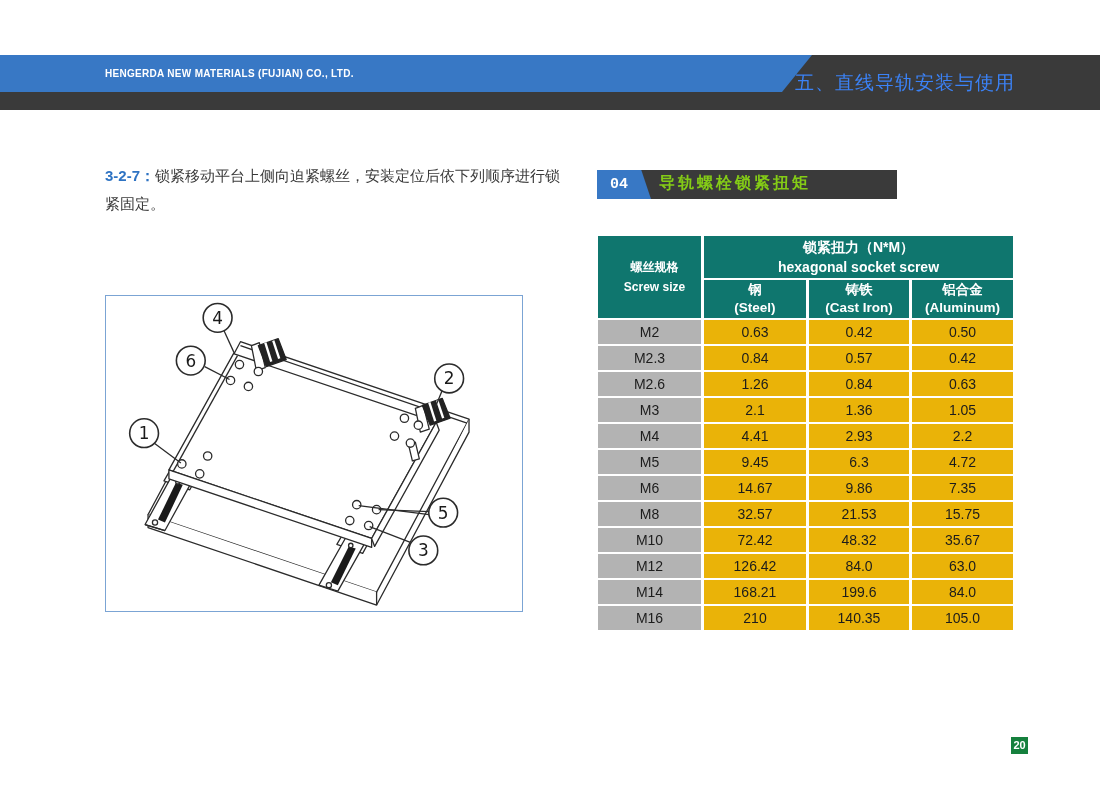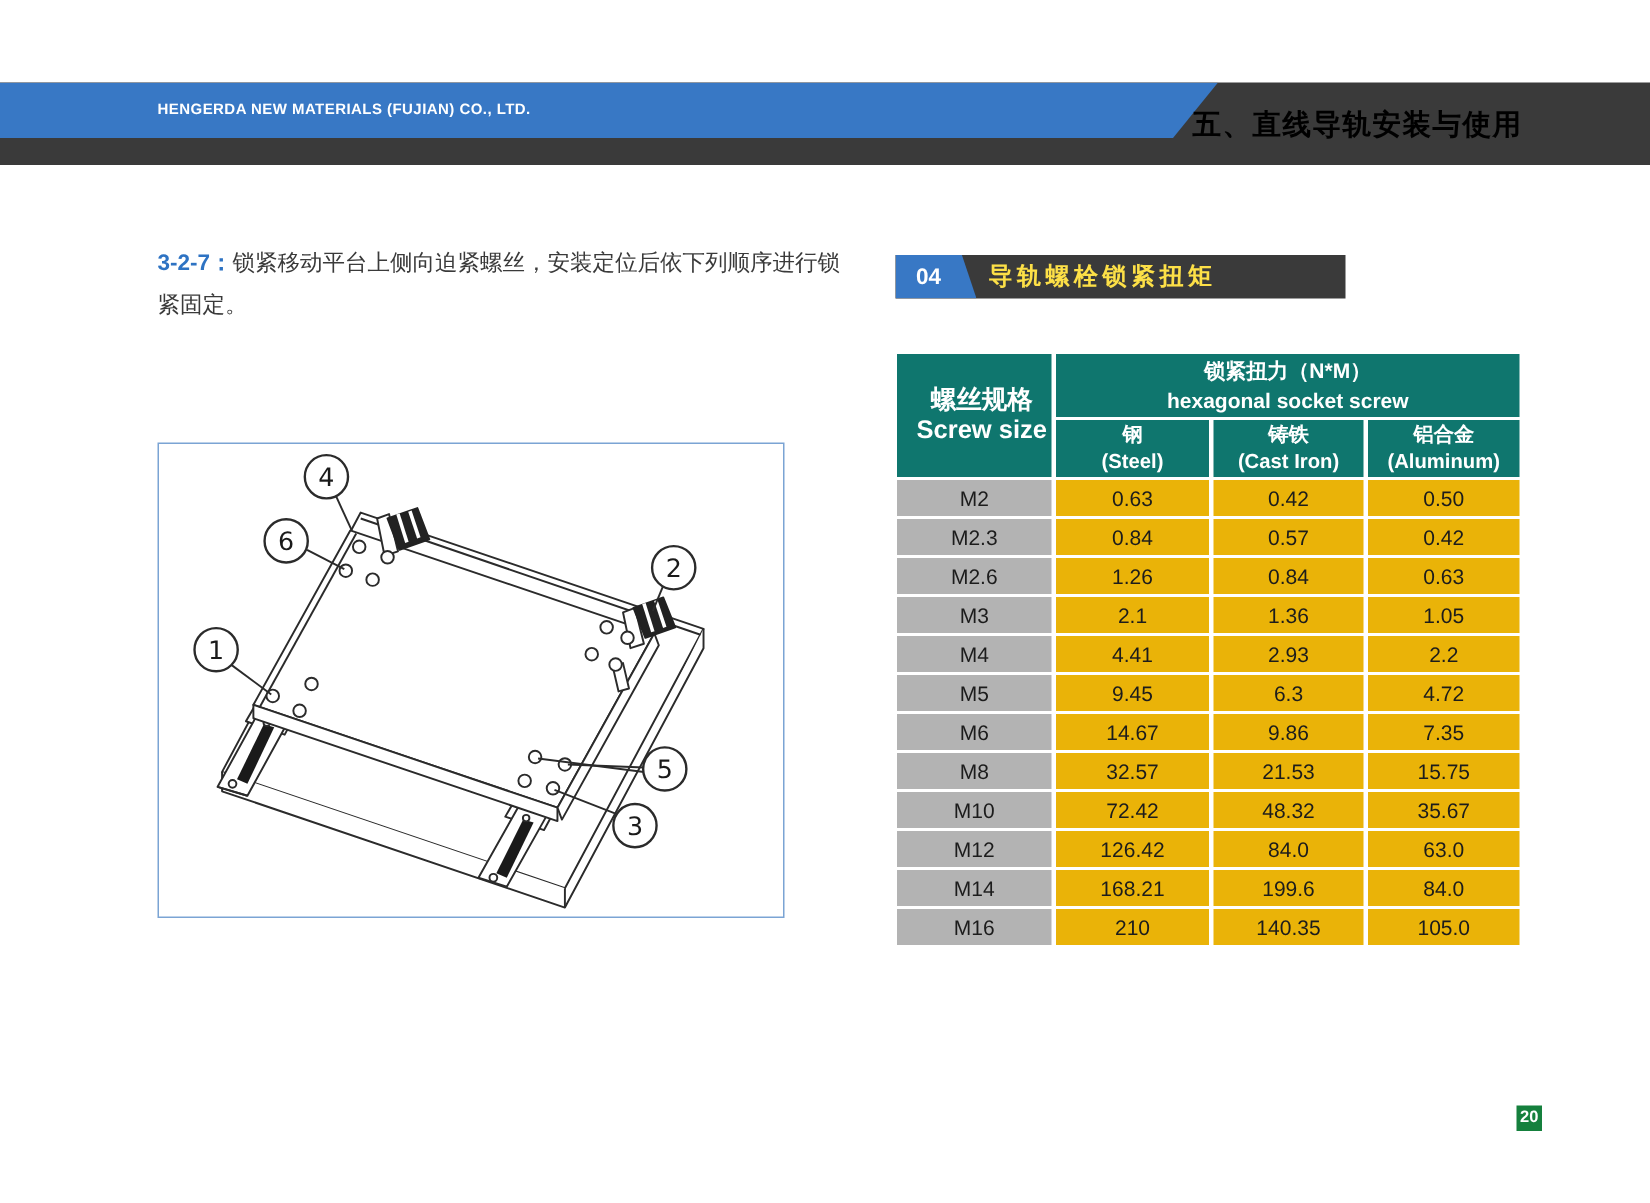--- a/index.html
+++ b/index.html
@@ -6,49 +6,49 @@
   html,body { width:1100px; height:802px; background:#ffffff;
     font-family:"Liberation Sans","DejaVu Sans",sans-serif; }
   .page { position:relative; width:1100px; height:802px; background:#fff; overflow:hidden; }
 
   
   .hdr-dark { position:absolute; left:0; top:55px; width:1100px; height:55px; background:#3a3a3a; }
   .hdr-blue { position:absolute; left:0; top:55px; width:1100px; height:37px; background:#3878c5;
     clip-path:polygon(0 0,812px 0,782px 100%,0 100%); }
   .hdr-company { position:absolute; left:105px; top:55px; height:37px; line-height:37px;
     color:#fff; font-size:10px; font-weight:bold; letter-spacing:.3px; }
-  .hdr-title { position:absolute; right:85px; top:70px; color:#000000; font-size:19px;
-    font-weight:bold; letter-spacing:1px; }
+  .hdr-title { position:absolute; right:85px; top:70px; color:#3b82f6; font-size:19px;
+    font-weight:normal; letter-spacing:1px; }
 
   
   .para { position:absolute; left:105px; top:162px; width:462px; font-size:15px;
     line-height:28px; color:#3a3a3a; }
   .para .lbl { color:#2e73c3; font-weight:bold; }
 
   
   .figure-box { position:absolute; left:105px; top:295px; width:418px; height:317px;
     border:1px solid #7ba4d4; background:#fff; }
   .figure-box svg { display:block; }
 
   
-  .sec { position:absolute; left:597px; top:170px; width:300px; height:29px; background:#3a3a3a; }
+  .sec { position:absolute; left:597px; top:170px; width:300px; height:29px; background:#3a3a3a;font-family:Liberation Mono, monospace; }
   .sec-badge { position:absolute; left:0; top:0; width:54px; height:29px; background:#3878c5;
     clip-path:polygon(0 0,82% 0,100% 100%,0 100%); color:#fff; font-weight:bold; font-size:15px;
     line-height:29px; text-align:center; padding-right:10px; }
-  .sec-title { position:absolute; left:62px; top:0; height:29px; line-height:29px; color:#fde047;
+  .sec-title { position:absolute; left:62px; top:0; height:29px; line-height:29px; color:#84cc16;
     font-size:16px; font-weight:bold; letter-spacing:3px; }
 
   
   .tbl-wrap { position:absolute; left:595px; top:234px; width:421px; }
   table { border-collapse:separate; border-spacing:3px 2px; table-layout:fixed; width:421px; }
   th,td { overflow:hidden; }
   th { background:#0f766e; color:#fff; font-weight:bold; text-align:center; vertical-align:middle; }
   .th-span { height:42px; font-size:14px; line-height:20px; }
   .th-sub { height:38px; font-size:13.5px; line-height:18px; }
-  .th-size { font-size:17px; line-height:20px;padding-left:10px; }
+  .th-size { font-size:12px; line-height:20px;padding-left:10px; }
   td { height:24px; font-size:14px; text-align:center; vertical-align:middle; color:#1c1c1c;margin-top:39px; }
   td.size { background:#b3b3b3; }
   td.val  { background:#eab308; }
 
   
   .pagenum { position:absolute; left:1011px; top:737px; width:17px; height:17px; background:#15803d;
     color:#fff; font-size:11px; font-weight:bold; text-align:center; line-height:17px; }
 </style>
 </head>
 <body>

